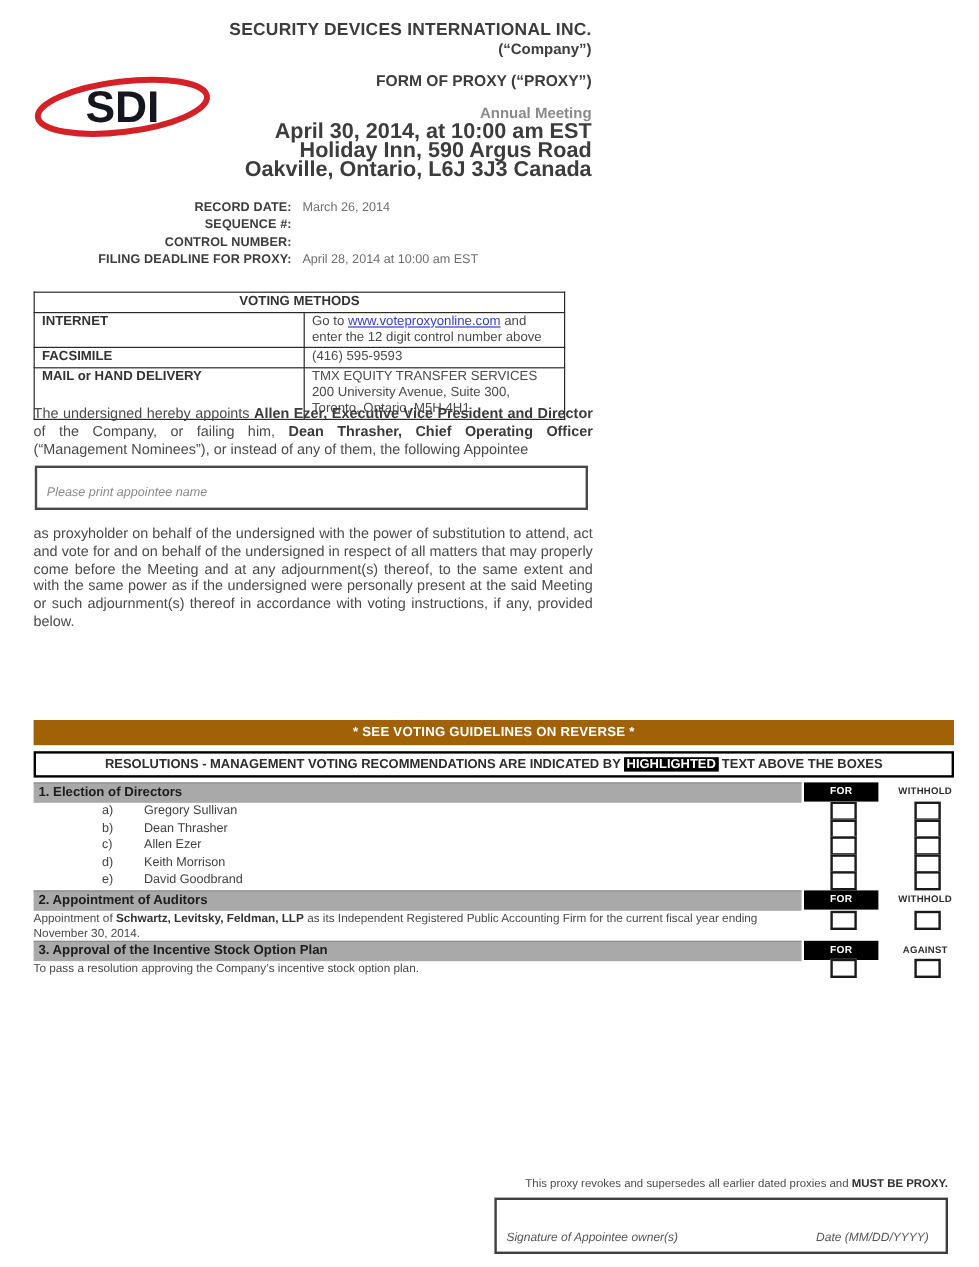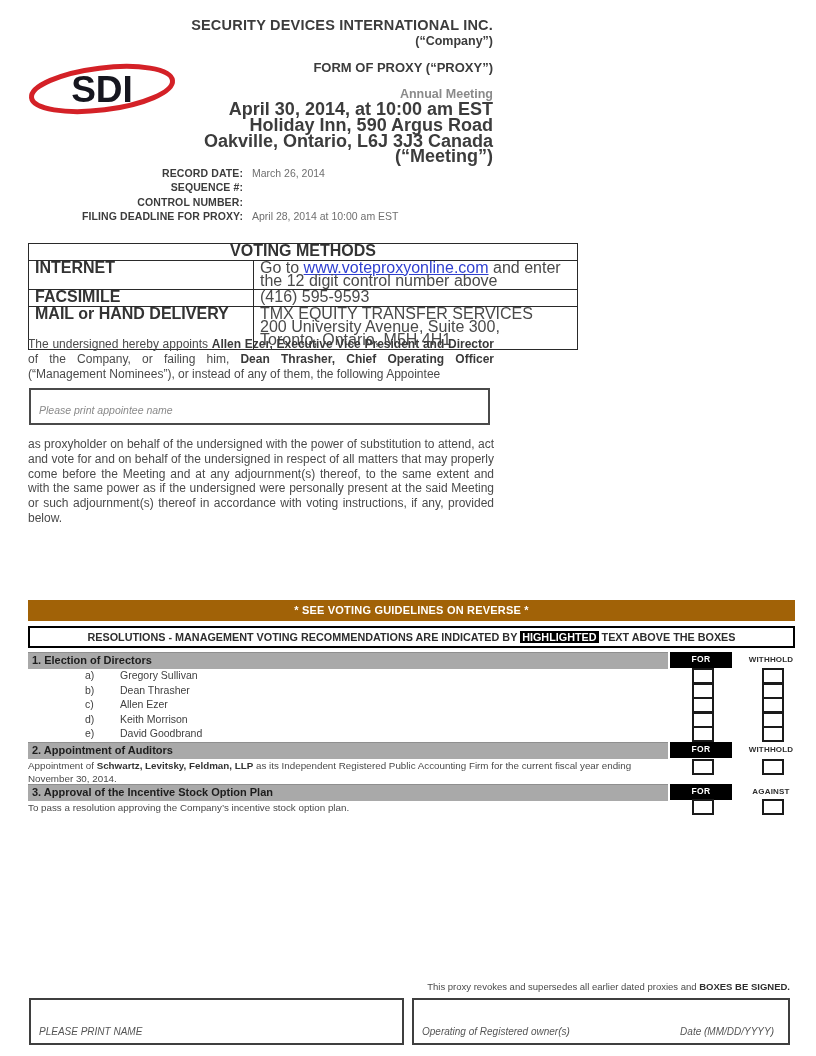--- a/index.html
+++ b/index.html
@@ -15,21 +15,21 @@
   .hl-alias{font-size:12.5px; line-height:15px;}
   .hl-form{font-size:13px; line-height:15px; margin-top:11px;}
   .hl-meeting-type{font-size:12.5px; line-height:15px; margin-top:12px; color:#8a8a8a;}
   .hl-line{font-size:18px; line-height:15.8px;}
   
   .record-block{position:absolute; left:0; top:166px; width:520px; font-size:10.5px;}
   .record-row{display:flex; line-height:14.4px;}
   .record-label{width:243px; text-align:right; font-weight:bold; color:#3c3c3c; letter-spacing:.1px;}
   .record-value{margin-left:9px; color:#6f6f6f;}
   
-  .vm-table{position:absolute; left:28px; top:243px; width:550px; border-collapse:collapse; font-size:16px; color:#4a4a4a;}
+  .vm-table{position:absolute; left:28px; top:243px; width:443px; border-collapse:collapse; font-size:11px; color:#4a4a4a;}
   .vm-table td{border:1px solid #2a2a2a; padding:1px 6px 2px 6px; vertical-align:top; line-height:12.8px;}
   .vm-title{text-align:center; font-weight:bold; color:#333;}
   .vm-method{font-weight:bold; color:#333; width:212px;}
   .vm-link{color:#2f3fd0; text-decoration:underline; cursor:pointer;}
   
   .para{position:absolute; left:28px; width:466px; font-size:12px; line-height:14.8px; text-align:justify; color:#4a4a4a;}
   .para b{color:#3a3a3a;}
   .appoint-para{top:337px;}
   .proxy-para{top:437px;}
   
@@ -77,21 +77,20 @@
   </div>
 
   <div class="header-block">
     <div class="hl-company">SECURITY DEVICES INTERNATIONAL INC.</div>
     <div class="hl-alias">(“Company”)</div>
     <div class="hl-form">FORM OF PROXY (“PROXY”)</div>
     <div class="hl-meeting-type">Annual Meeting</div>
     <div class="hl-line">April 30, 2014, at 10:00 am EST</div>
     <div class="hl-line">Holiday Inn, 590 Argus Road</div>
     <div class="hl-line">Oakville, Ontario, L6J 3J3 Canada</div>
-    <div class="hl-line">(“Meeting”)</div>
   </div>
 
   <div class="record-block">
     <div class="record-row">
       <div class="record-label">RECORD DATE:</div>
       <div class="record-value">March 26, 2014</div>
     </div>
     <div class="record-row">
       <div class="record-label">SEQUENCE #:</div>
       <div class="record-value"></div>
@@ -201,24 +200,21 @@
         <div class="res-title">3. Approval of the Incentive Stock Option Plan</div>
       </div>
       <div class="vote-for">FOR</div>
       <div class="vote-alt">AGAINST</div>
     </div>
     <div class="res-body" style="top:18px;">To pass a resolution approving the Company’s incentive stock option plan.</div>
     <span class="checkbox cb-for" style="top:15px;"></span>
     <span class="checkbox cb-alt" style="top:15px;"></span>
   </section>
 
-  <div class="footer-notice"><span>This proxy revokes and supersedes all earlier dated proxies and </span><b>BOXES BE SIGNED.</b></div>
-
-  <div class="sign-box box-left">
-    <div class="box-label lbl-left">PLEASE PRINT NAME</div>
-  </div>
+  <div class="footer-notice"><span>This proxy revokes and supersedes all earlier dated proxies and </span><b>MUST BE PROXY.</b></div>
+
 
   <div class="sign-box box-right">
-    <div class="box-label lbl-left">Operating of Registered owner(s)</div>
+    <div class="box-label lbl-left">Signature of Appointee owner(s)</div>
     <div class="box-label lbl-right">Date (MM/DD/YYYY)</div>
   </div>
 
 </div>
 
 </body></html>

